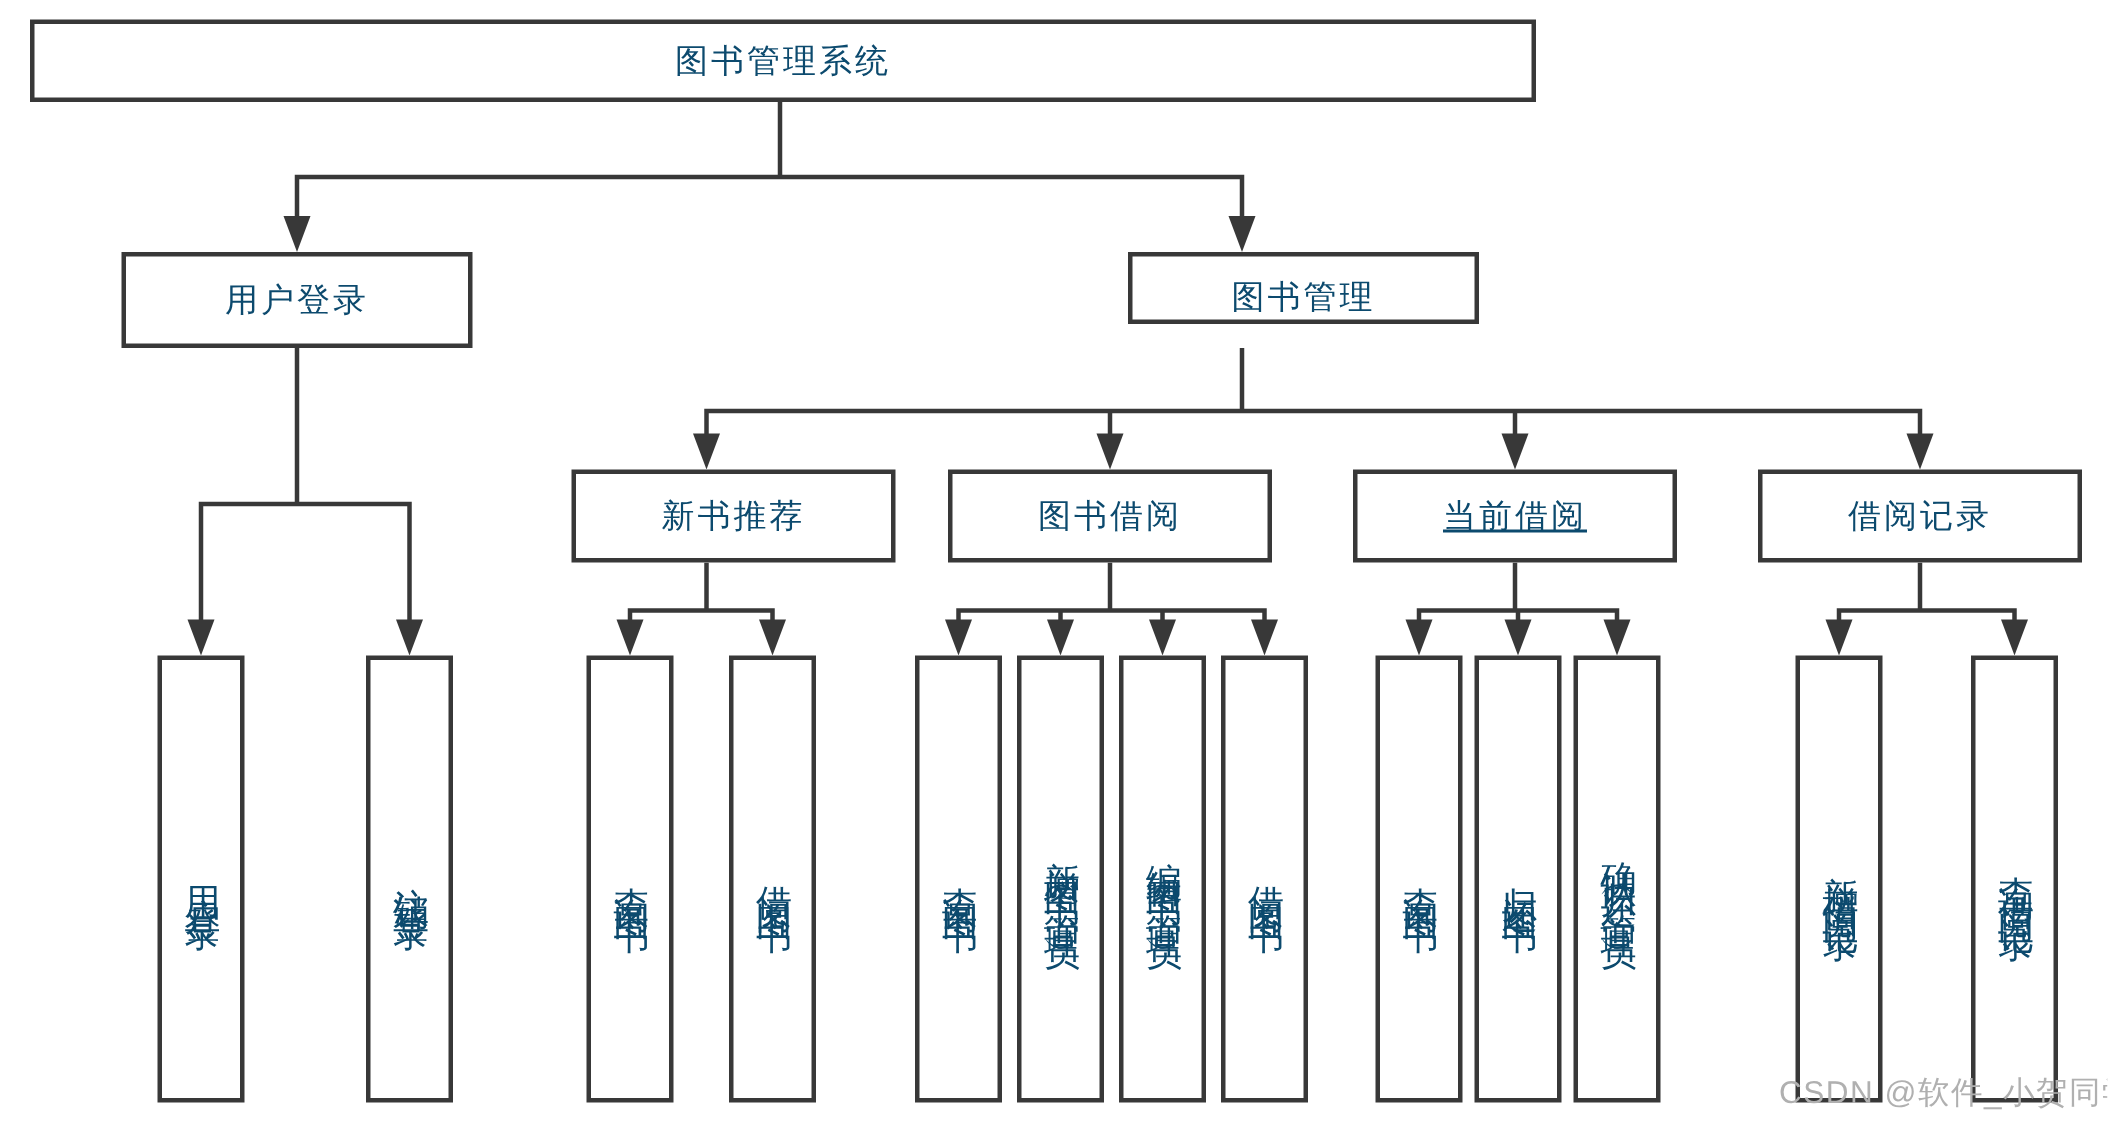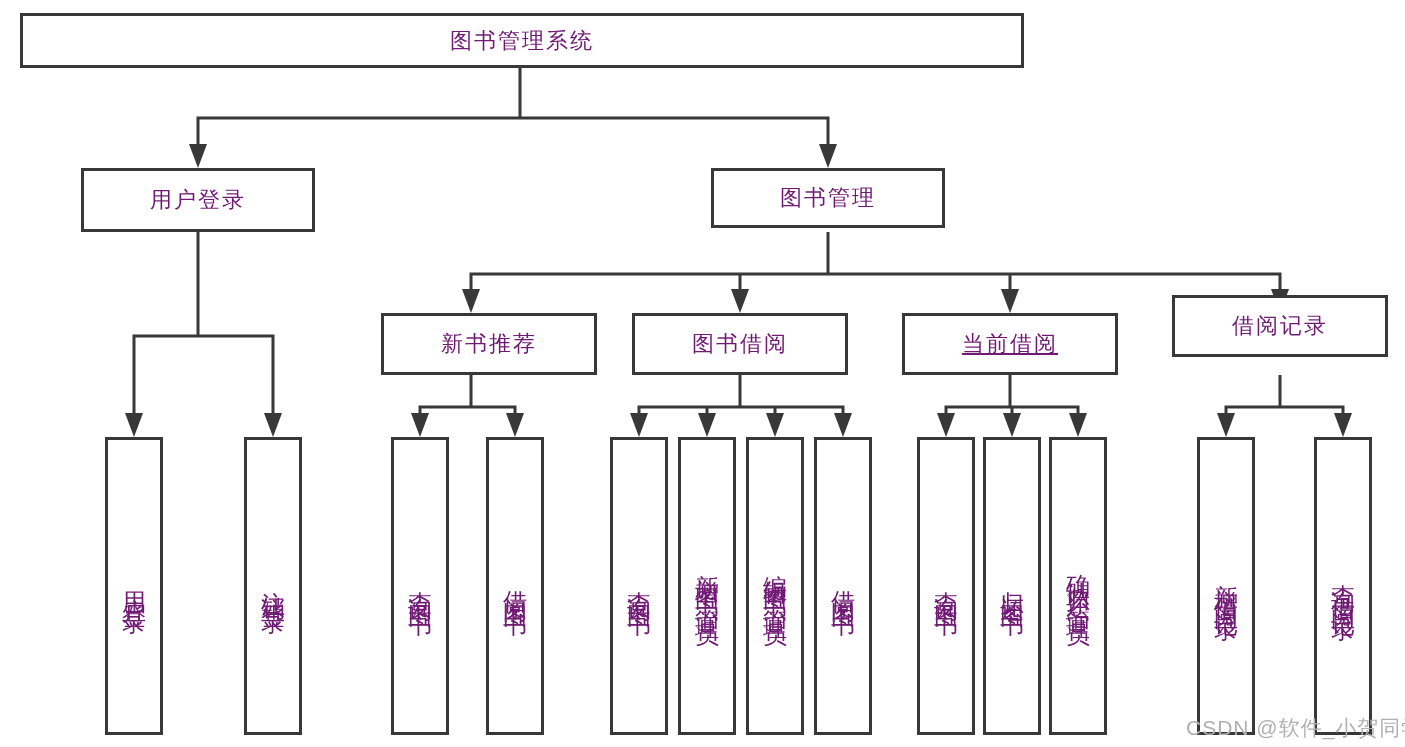--- a/index.html
+++ b/index.html
@@ -12,21 +12,21 @@
   }
   .connectors{position:absolute;left:0;top:0;width:1405px;height:747px;}
   .box{
     position:absolute;
     box-sizing:border-box;
     border:3px solid #383838;
     background:#ffffff;
     display:flex;
     align-items:center;
     justify-content:center;
-    color:#701a75;
+    color:#0c4a6e;
   }
   .h-label{
     font-size:22px;
     letter-spacing:2px;
     white-space:nowrap;
   }
   .vtext{
     writing-mode:vertical-rl;
     text-orientation:mixed;
     font-size:24px;
@@ -91,34 +91,34 @@
     </g>
   </svg>
 
   <div class="box" style="left:20px;top:13px;width:1004px;height:55px;">
     <span class="h-label">图书管理系统</span>
   </div>
 
   <div class="box" style="left:81px;top:168px;width:234px;height:64px;">
     <span class="h-label">用户登录</span>
   </div>
-  <div class="box" style="left:711px;top:168px;width:234px;height:60px;">
+  <div class="box" style="left:752px;top:168px;width:234px;height:48px;align-items:flex-end;">
     <span class="h-label">图书管理</span>
   </div>
 
   <div class="box" style="left:381px;top:313px;width:216px;height:62px;">
     <span class="h-label">新书推荐</span>
   </div>
   <div class="box" style="left:632px;top:313px;width:216px;height:62px;align-items:center;">
     <span class="h-label">图书借阅</span>
   </div>
   <div class="box" style="left:902px;top:313px;width:216px;height:62px;text-decoration:underline;">
     <span class="h-label">当前借阅</span>
   </div>
-  <div class="box" style="left:1172px;top:295px;width:216px;height:62px;">
+  <div class="box" style="left:1172px;top:313px;width:216px;height:62px;">
     <span class="h-label">借阅记录</span>
   </div>
 
   <div class="box" style="left:105px;top:437px;width:58px;height:298px;">
     <span class="vtext">用户登录</span>
   </div>
   <div class="box" style="left:244px;top:437px;width:58px;height:298px;">
     <span class="vtext">注销登录</span>
   </div>
 

